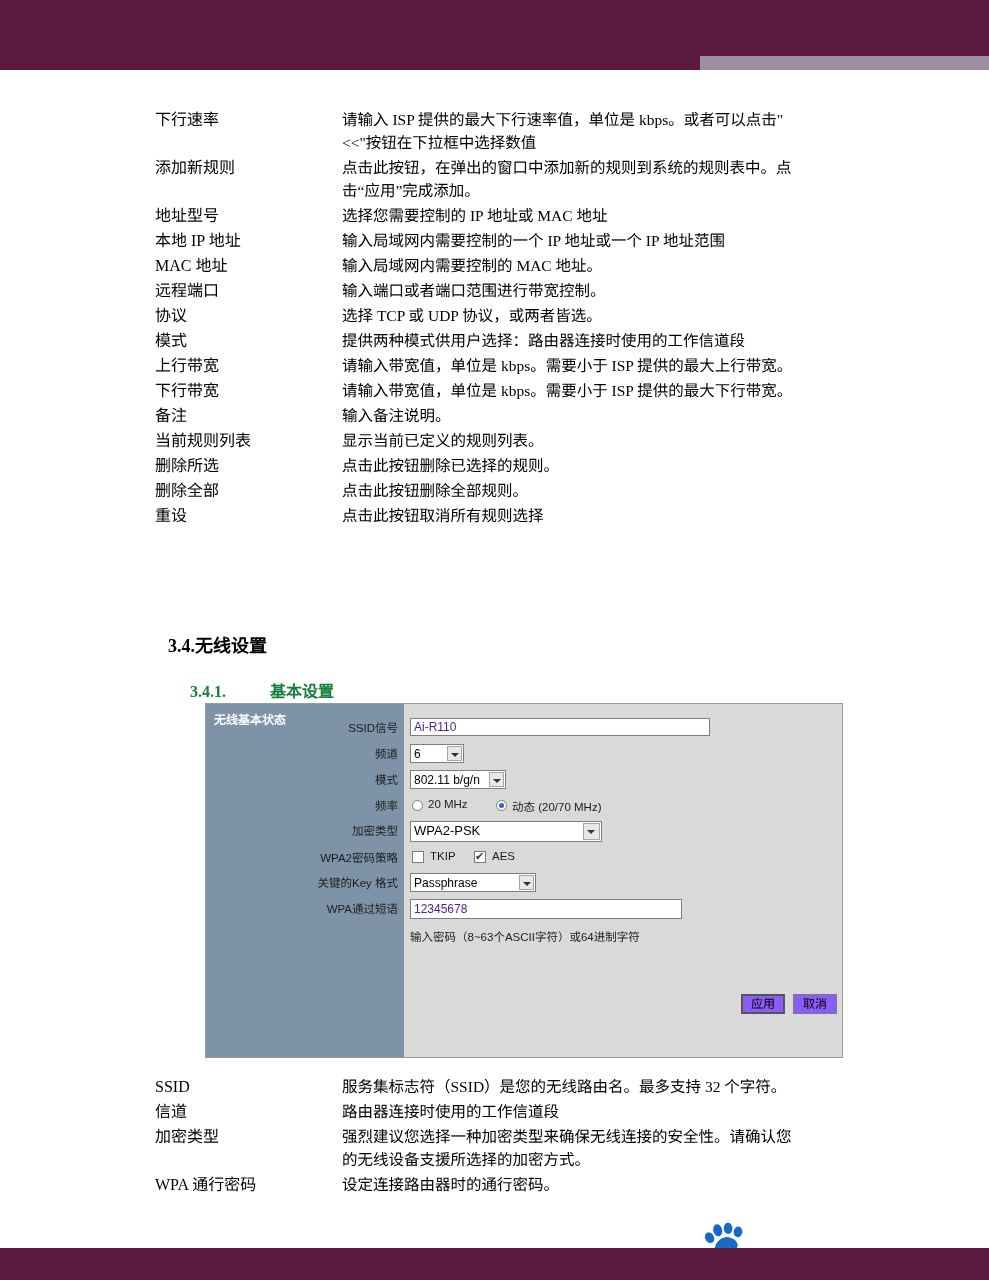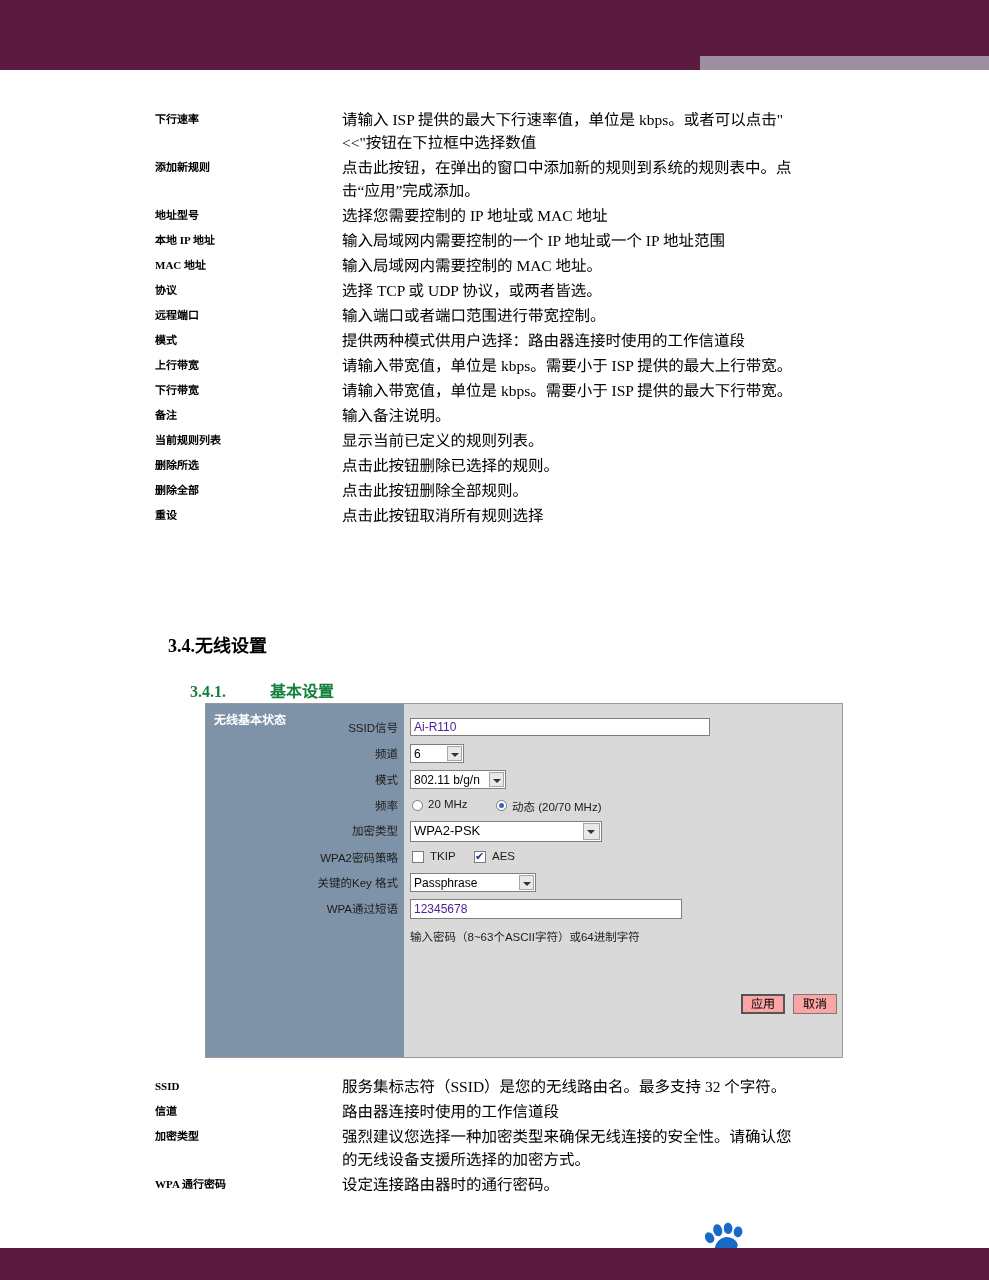--- a/index.html
+++ b/index.html
@@ -54,22 +54,22 @@
     padding: 0;
   }
   .def-row {
     display: flex;
     align-items: flex-start;
     margin-bottom: 2px;
   }
   .def-term {
     width: 155px;
     flex: 0 0 155px;
-    font-weight: bold;
-    font-size: 11px;
+    font-weight: normal;
+    font-size: 16px;
     line-height: 23px;
     color: #000;
   }
   .def-desc {
     flex: 1 1 auto;
     font-size: 15.5px;
     line-height: 23px;
     color: #000;
     max-width: 480px;
     margin-left: 32px;
@@ -241,21 +241,21 @@
   .hint {
     position: absolute;
     left: 6px;
     font-size: 11.5px;
     color: #1c1c1c;
   }
   .btn {
     position: absolute;
     height: 20px;
     min-width: 44px;
-    background: #fca5a5;
+    background: #8b5cf6;
     border: 1px solid #7a7a7a;
     font-size: 12px;
     color: #000;
     text-align: center;
     line-height: 18px;
     box-sizing: border-box;
     padding: 0 6px;
   }
   .btn.primary { border: 2px solid #555; line-height: 16px; }
 
@@ -320,26 +320,26 @@
     </div>
     <div class="def-row">
       <div class="def-term">本地 IP 地址</div>
       <div class="def-desc">输入局域网内需要控制的一个 IP 地址或一个 IP 地址范围</div>
     </div>
     <div class="def-row">
       <div class="def-term">MAC 地址</div>
       <div class="def-desc">输入局域网内需要控制的 MAC 地址。</div>
     </div>
     <div class="def-row">
+      <div class="def-term">远程端口</div>
+      <div class="def-desc">输入端口或者端口范围进行带宽控制。</div>
+    </div>
+    <div class="def-row">
       <div class="def-term">协议</div>
       <div class="def-desc">选择 TCP 或 UDP 协议，或两者皆选。</div>
-    </div>
-    <div class="def-row">
-      <div class="def-term">远程端口</div>
-      <div class="def-desc">输入端口或者端口范围进行带宽控制。</div>
     </div>
     <div class="def-row">
       <div class="def-term">模式</div>
       <div class="def-desc">提供两种模式供用户选择：路由器连接时使用的工作信道段</div>
     </div>
     <div class="def-row">
       <div class="def-term">上行带宽</div>
       <div class="def-desc">请输入带宽值，单位是 kbps。需要小于 ISP 提供的最大上行带宽。</div>
     </div>
     <div class="def-row">

